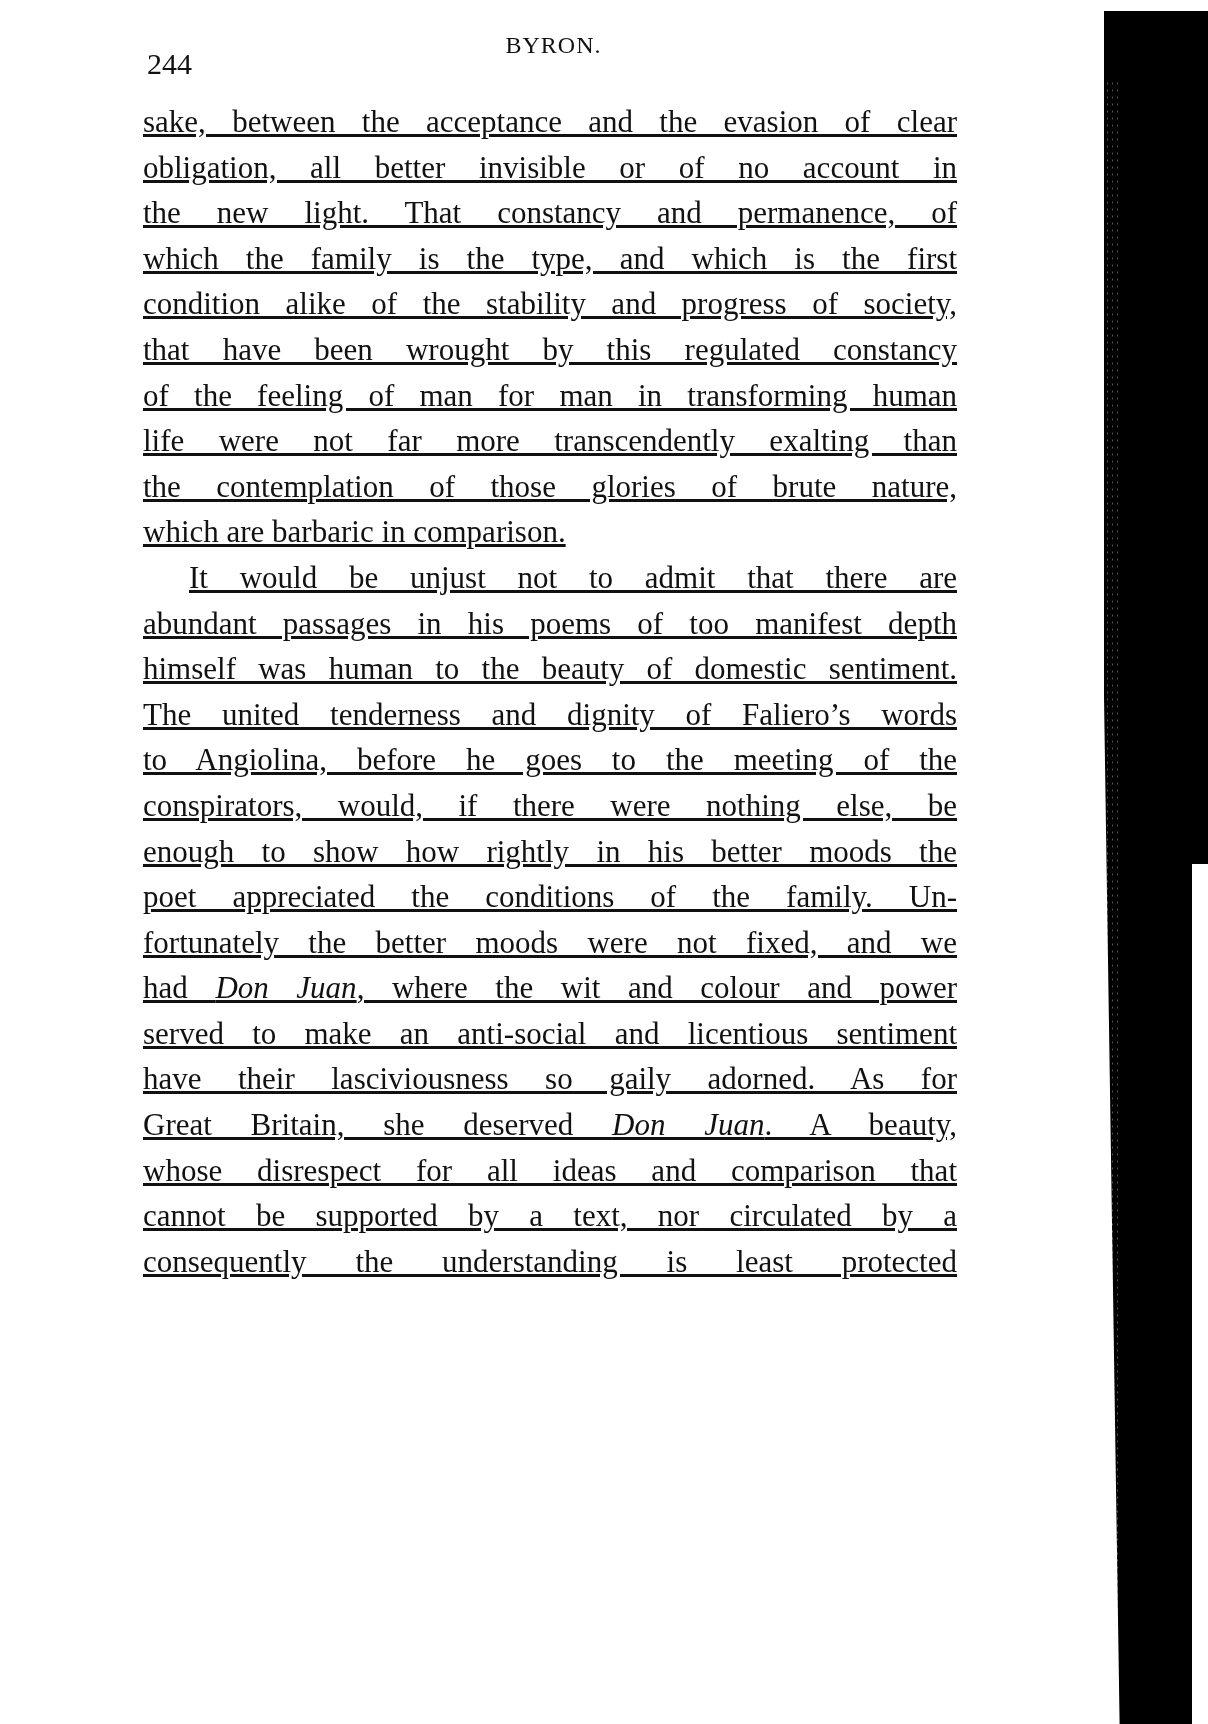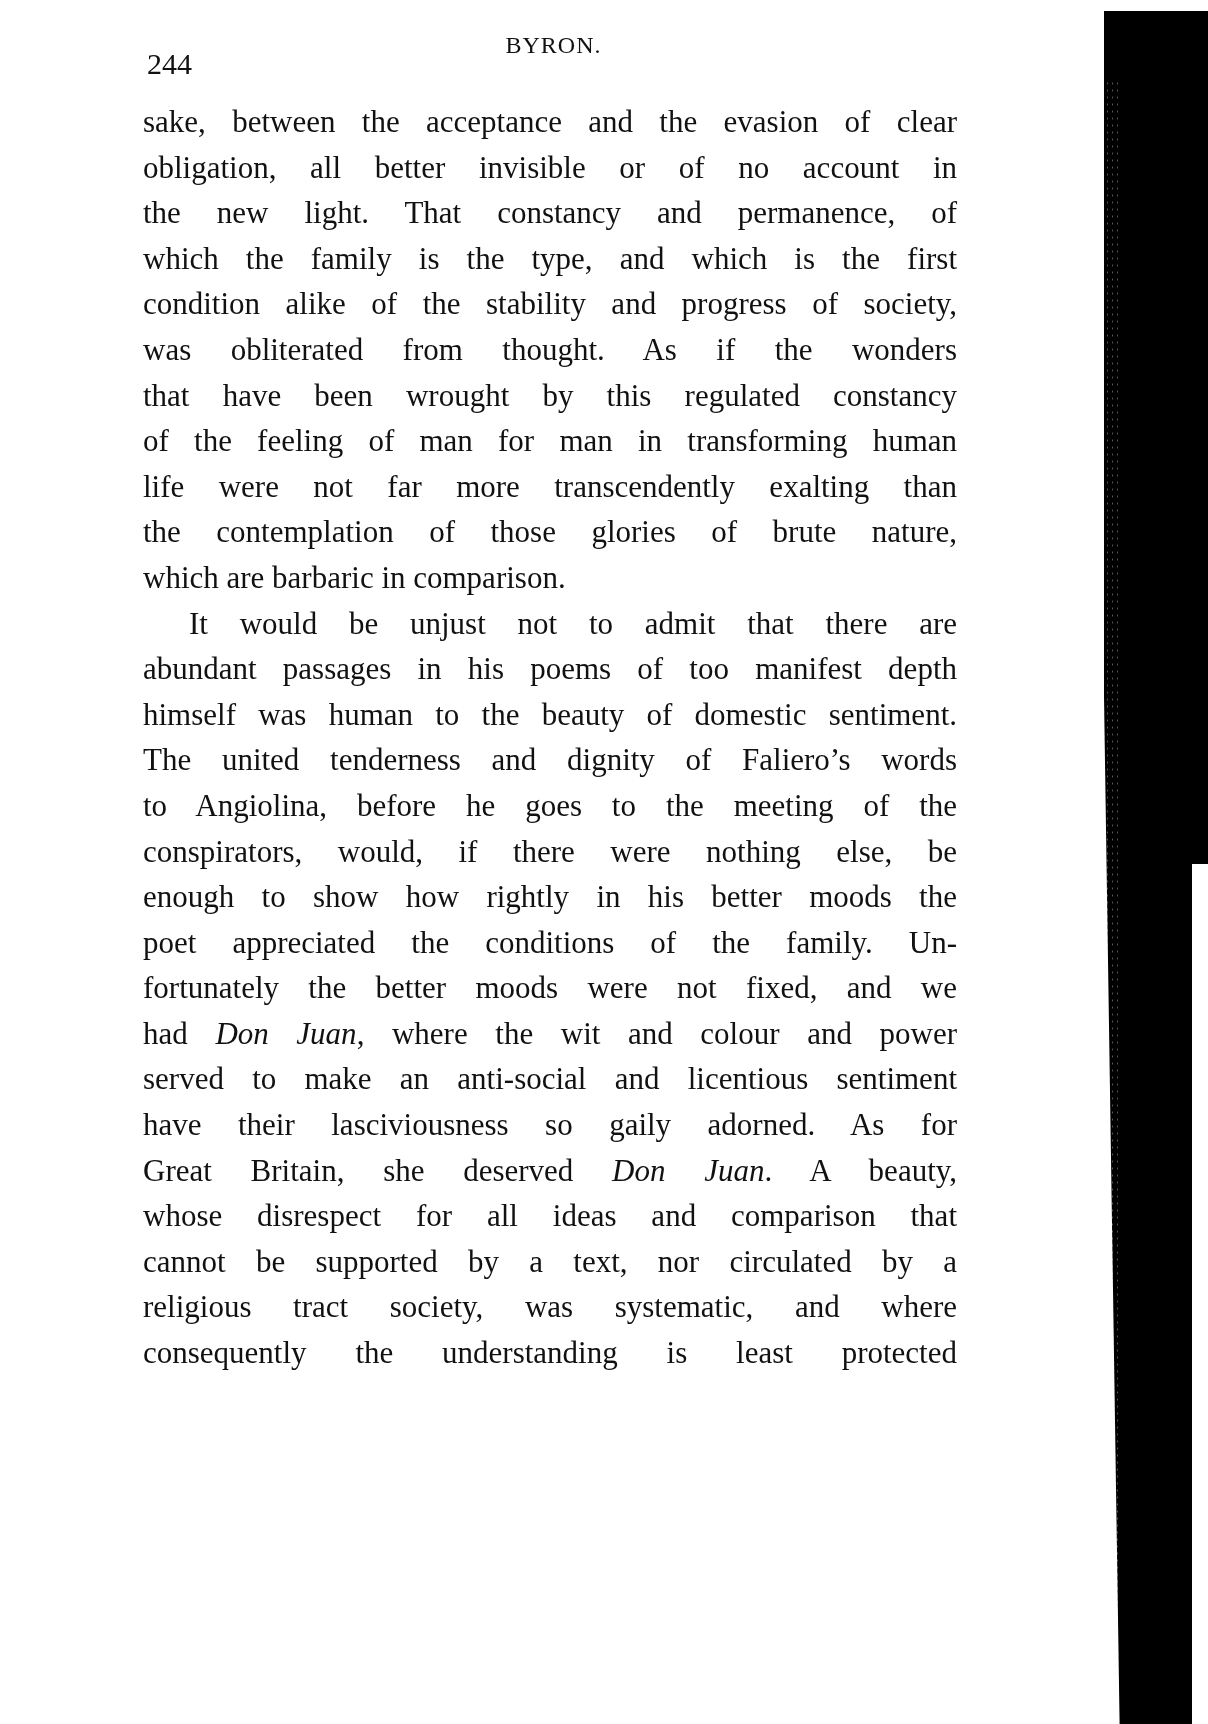--- a/index.html
+++ b/index.html
@@ -22,21 +22,21 @@
     position: absolute; right: 0; bottom: 0; width: 16px; height: 860px; background:#fff;
   }
   .header {
     position: absolute; top: 30px; left: 143px; width: 814px; height: 40px;
     font-size: 30px;
   }
   .header .page-num { position: absolute; left: 4px; top: 0; margin-top: 17px; }
   .header .running-title { position: absolute; left: 7px; right: 0; top: 2px; text-align: center; font-size: 24px; letter-spacing: 1px; }
   .text-block {
     position: absolute; top: 99px; left: 143px; width: 814px;
-    font-size: 31px; line-height: 45.6px;
+    font-size: 31px; line-height: 45.6px; text-decoration: underline;
   }
   .line {
     display: block; height: 45.6px; white-space: nowrap;
     text-align: justify; text-align-last: justify; overflow: visible;
   }
   .line.last { text-align-last: left; }
   .line.indent { padding-left: 46px; }
   .line i { font-style: italic; }
 </style>
 </head>
@@ -51,21 +51,20 @@
   <span class="running-title">BYRON.</span>
 </div>
 
 <div class="text-block" id="text-block">
     <div>
       <span class="line"><span>sake, between the acceptance and the evasion of clear</span></span>
       <span class="line"><span>obligation, all better invisible or of no account in</span></span>
       <span class="line"><span>the new light.  That constancy and permanence, of</span></span>
       <span class="line"><span>which the family is the type, and which is the first</span></span>
       <span class="line"><span>condition alike of the stability and progress of society,</span></span>
-      <span class="line"><span>was obliterated from thought.  As if the wonders</span></span>
       <span class="line"><span>that have been wrought by this regulated constancy</span></span>
       <span class="line"><span>of the feeling of man for man in transforming human</span></span>
       <span class="line"><span>life were not far more transcendently exalting than</span></span>
       <span class="line"><span>the contemplation of those glories of brute nature,</span></span>
       <span class="line last"><span>which are barbaric in comparison.</span></span>
     </div>
     <div>
       <span class="line indent"><span>It would be unjust not to admit that there are</span></span>
       <span class="line"><span>abundant passages in his poems of too manifest depth</span></span>
       <span class="line"><span>himself was human to the beauty of domestic sentiment.</span></span>
@@ -74,16 +73,15 @@
       <span class="line"><span>conspirators, would, if there were nothing else, be</span></span>
       <span class="line"><span>enough to show how rightly in his better moods the</span></span>
       <span class="line"><span>poet appreciated the conditions of the family.  Un-</span></span>
       <span class="line"><span>fortunately the better moods were not fixed, and we</span></span>
       <span class="line"><span>had </span><i>Don Juan</i><span>, where the wit and colour and power</span></span>
       <span class="line"><span>served to make an anti-social and licentious sentiment</span></span>
       <span class="line"><span>have their lasciviousness so gaily adorned.  As for</span></span>
       <span class="line"><span>Great Britain, she deserved </span><i>Don Juan</i><span>.  A beauty,</span></span>
       <span class="line"><span>whose disrespect for all ideas and comparison that</span></span>
       <span class="line"><span>cannot be supported by a text, nor circulated by a</span></span>
-      <span class="line"><span>religious tract society, was systematic, and where</span></span>
       <span class="line"><span>consequently the understanding is least protected</span></span>
     </div>
   </div>
 
 </body></html>

